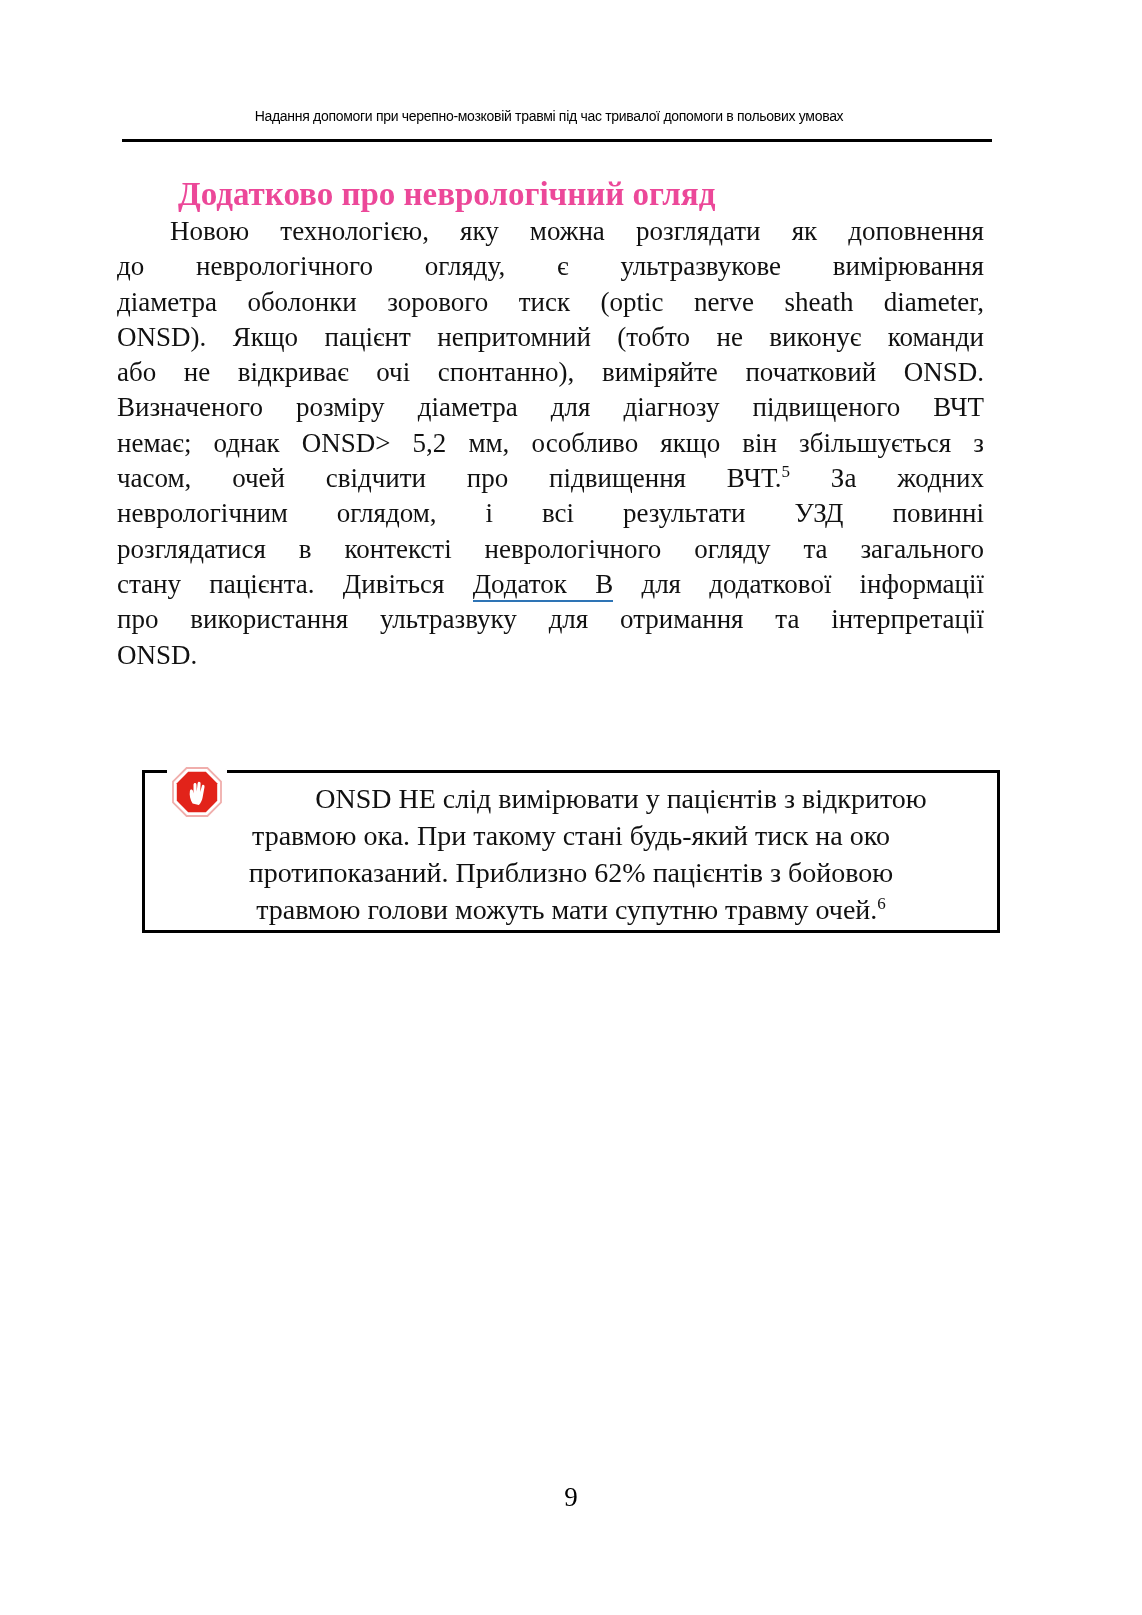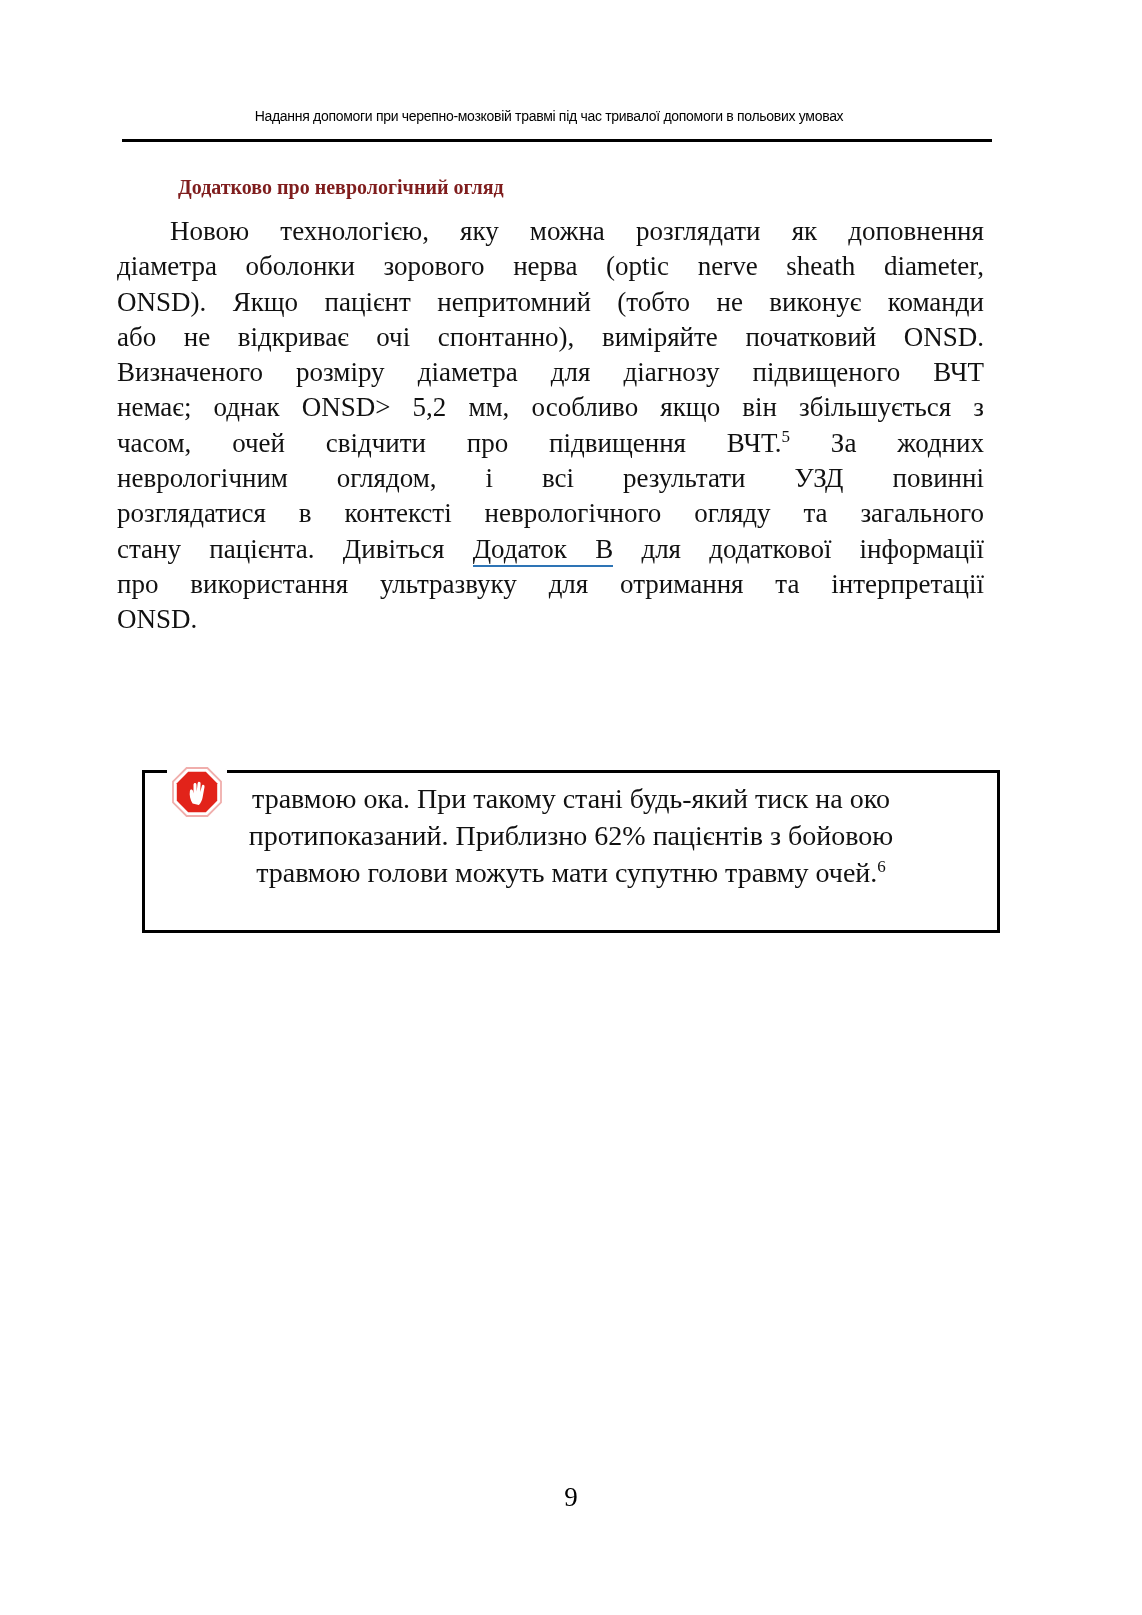--- a/index.html
+++ b/index.html
@@ -43,23 +43,23 @@
     background: #000;
   }
 
   
   .heading {
     position: absolute;
     left: 125px;
     top: 176px;
     width: 867px;
     padding-left: 53px;
-    font-size: 20px;
+    font-size: 33px;
     font-weight: bold;
-    color: #7f1d1d;
+    color: #ec4899;
   }
 
   
   .body-text {
     position: absolute;
     left: 117px;
     top: 214px;
     width: 867px;
   }
   .body-text .line {
@@ -133,21 +133,22 @@
 <div class="page">
 
   <div class="running-header">Надання допомоги при черепно-мозковій травмі під час тривалої допомоги в польових умовах</div>
 
   <div class="header-rule"></div>
 
   <h2 class="heading">Додатково про неврологічний огляд</h2>
 
   <div class="body-text">
       <div class="line indent"><span>Новою технологією, яку можна розглядати як доповнення</span></div>
-      <div class="line"><span>діаметра оболонки зорового нерва (optic nerve sheath diameter,</span></div>
+      <div class="line"><span>до неврологічного огляду, є ультразвукове вимірювання</span></div>
+      <div class="line"><span>діаметра оболонки зорового тиск (optic nerve sheath diameter,</span></div>
       <div class="line"><span>ONSD). Якщо пацієнт непритомний (тобто не виконує команди</span></div>
       <div class="line"><span>або не відкриває очі спонтанно), виміряйте початковий ONSD.</span></div>
       <div class="line"><span>Визначеного розміру діаметра для діагнозу підвищеного ВЧТ</span></div>
       <div class="line"><span>немає; однак ONSD&gt; 5,2 мм, особливо якщо він збільшується з</span></div>
       <div class="line"><span>часом, очей свідчити про підвищення ВЧТ.</span><sup>5</sup><span> За жодних</span></div>
       <div class="line"><span>неврологічним оглядом, і всі результати УЗД повинні</span></div>
       <div class="line"><span>розглядатися в контексті неврологічного огляду та загального</span></div>
       <div class="line"><span>стану пацієнта. Дивіться </span><span class="applink">Додаток В</span><span> для додаткової інформації</span></div>
       <div class="line"><span>про використання ультразвуку для отримання та інтерпретації</span></div>
       <div class="line last"><span>ONSD.</span></div>
@@ -167,20 +168,21 @@
           l0.2,6.8 l0.9-8.2
           c0.3-2.4 3.1-2.1 3,0.3
           l-0.4,8.2 l1.6-5.7
           c0.6-2.2 3.1-1.5 2.7,0.9
           l-1.9,10.3
           c-0.6,3.2-1.9,5.4-3.3,7.1
           l-0.4,0.5 z"></path>
       </svg>
     </span>
     <div class="warn-text">
+        <div class="line first"><span>ONSD НЕ слід вимірювати у пацієнтів з відкритою</span></div>
         <div class="line"><span>травмою ока. При такому стані будь-який тиск на око</span></div>
         <div class="line"><span>протипоказаний. Приблизно 62% пацієнтів з бойовою</span></div>
         <div class="line"><span>травмою голови можуть мати супутню травму очей.</span><sup>6</sup></div>
       </div>
   </div>
 
   <div class="page-number">9</div>
 
 </div>
 

